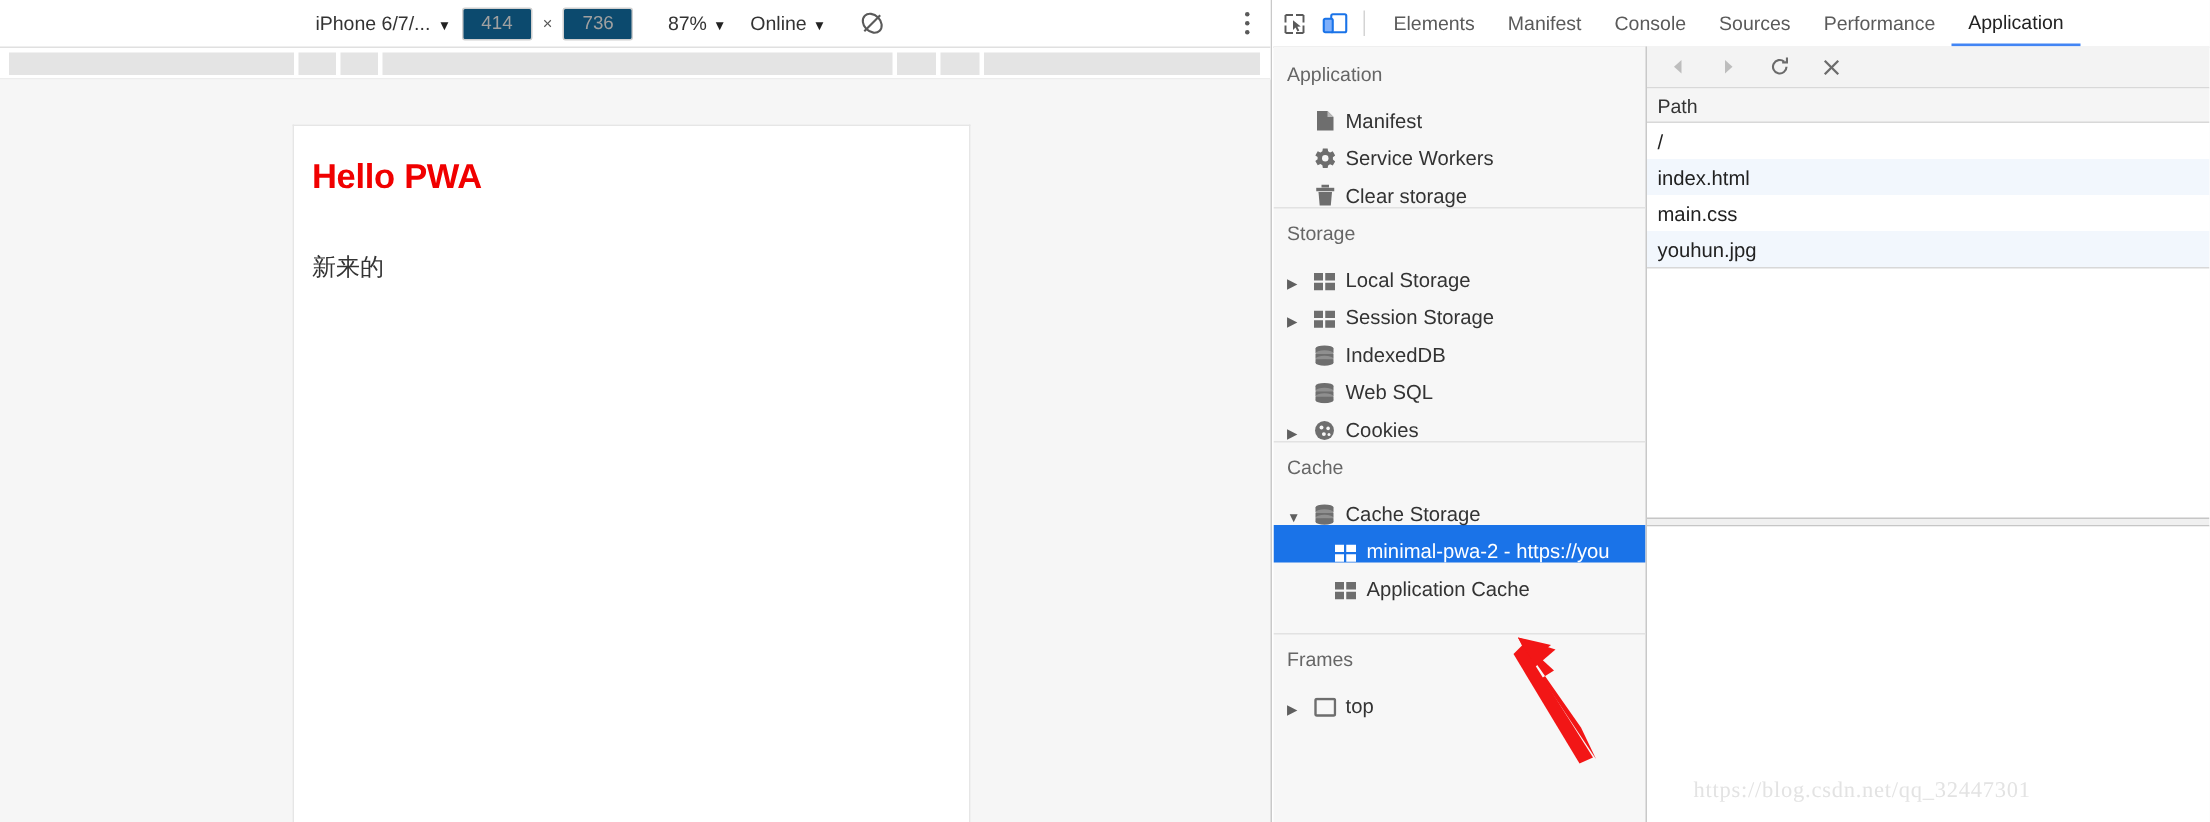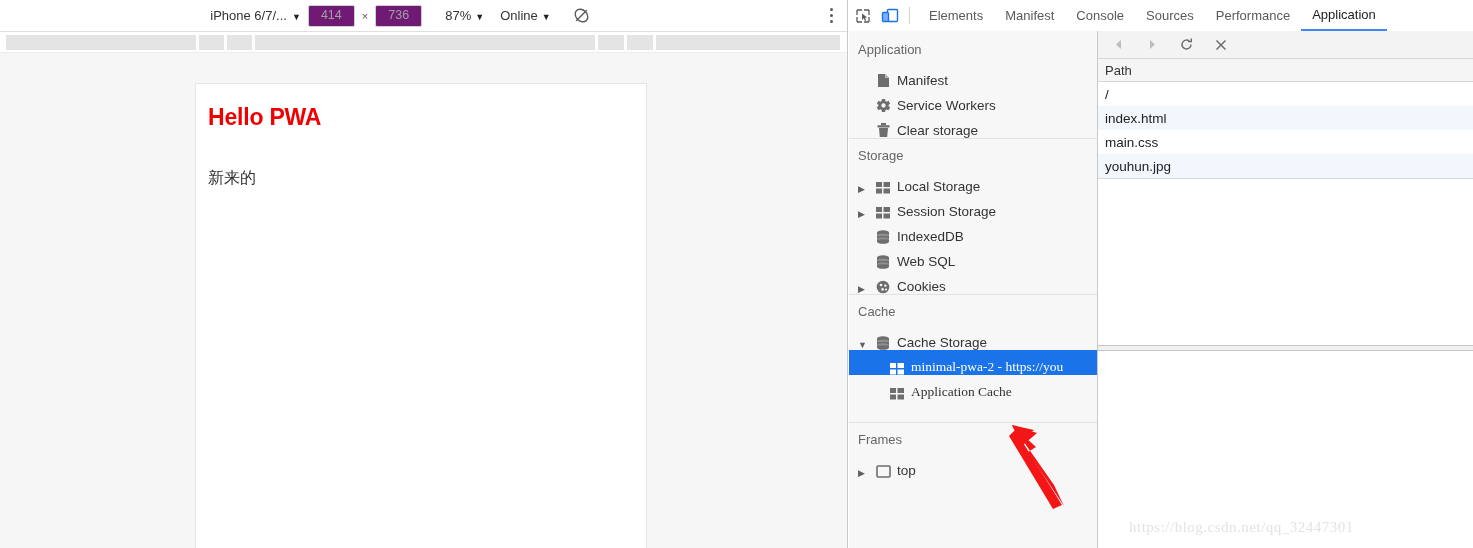--- a/index.html
+++ b/index.html
@@ -28,21 +28,21 @@
   .dt-center {
     position: absolute; left: 0; top: 0; width: 800px; height: 31px;
     display: flex; align-items: center; justify-content: center; gap: 0px;
   }
   .dt-item { display: flex; align-items: center; font-size: 13px; color: #333; }
   .device-select { display: flex; align-items: center; gap: 5px; cursor: default; }
   .device-select .caret { font-size: 9px; color: #222; position: relative; top: 1px; }
   .dim-input {
     width: 47px; height: 22px; line-height: 19px;
     border: 1px solid #d0d0d0; border-radius: 2px;
-    background: #701a75; color: #a0a0a0; font-size: 12.5px;
+    background: #0c4a6e; color: #a0a0a0; font-size: 12.5px;
     text-align: center; margin: 0 7px; box-sizing: border-box;
   }
   .times { font-size: 11px; color: #555; }
   .zoom-select, .net-select { display: flex; align-items: center; gap: 4px; margin-left: 16px; }
   .zoom-select .caret, .net-select .caret { font-size: 9px; color: #222; position: relative; top: 1px; }
   .rotate-icon { margin-left: 22px; display: flex; align-items: center; }
   .dt-more {
     position: absolute; right: 14px; top: 0; height: 31px;
     display: flex; align-items: center; color: #5a5a5a;
     font-size: 15px; letter-spacing: 0; line-height: 4px; width: 4px;
@@ -122,21 +122,21 @@
     box-sizing: border-box; white-space: nowrap;
   }
   .row .tri {
     width: 14px; font-size: 9px; color: #5f5f5f;
     display: inline-block; flex: 0 0 14px;
   }
   .row .tri.none { color: transparent; }
   .row .ico { width: 22px; display: flex; align-items: center; justify-content: center; flex: 0 0 22px; }
   .row .lbl { margin-left: 3px; }
   .row.indent1 { padding-left: 23px; }
-  .row.indent2 { padding-left: 37px; font-family: Liberation Serif, serif; }
+  .row.indent2 { padding-left: 37px; }
   .row.selected { background: #1a73e8; color: #fff; }
   .row.selected .lbl { color: #fff; }
 
   
   .content {
     position: absolute; left: 249px; top: 0; width: 375px; height: 517px;
     background: #ffffff;
   }
   .cache-toolbar {
     height: 28px; display: flex; align-items: center;

